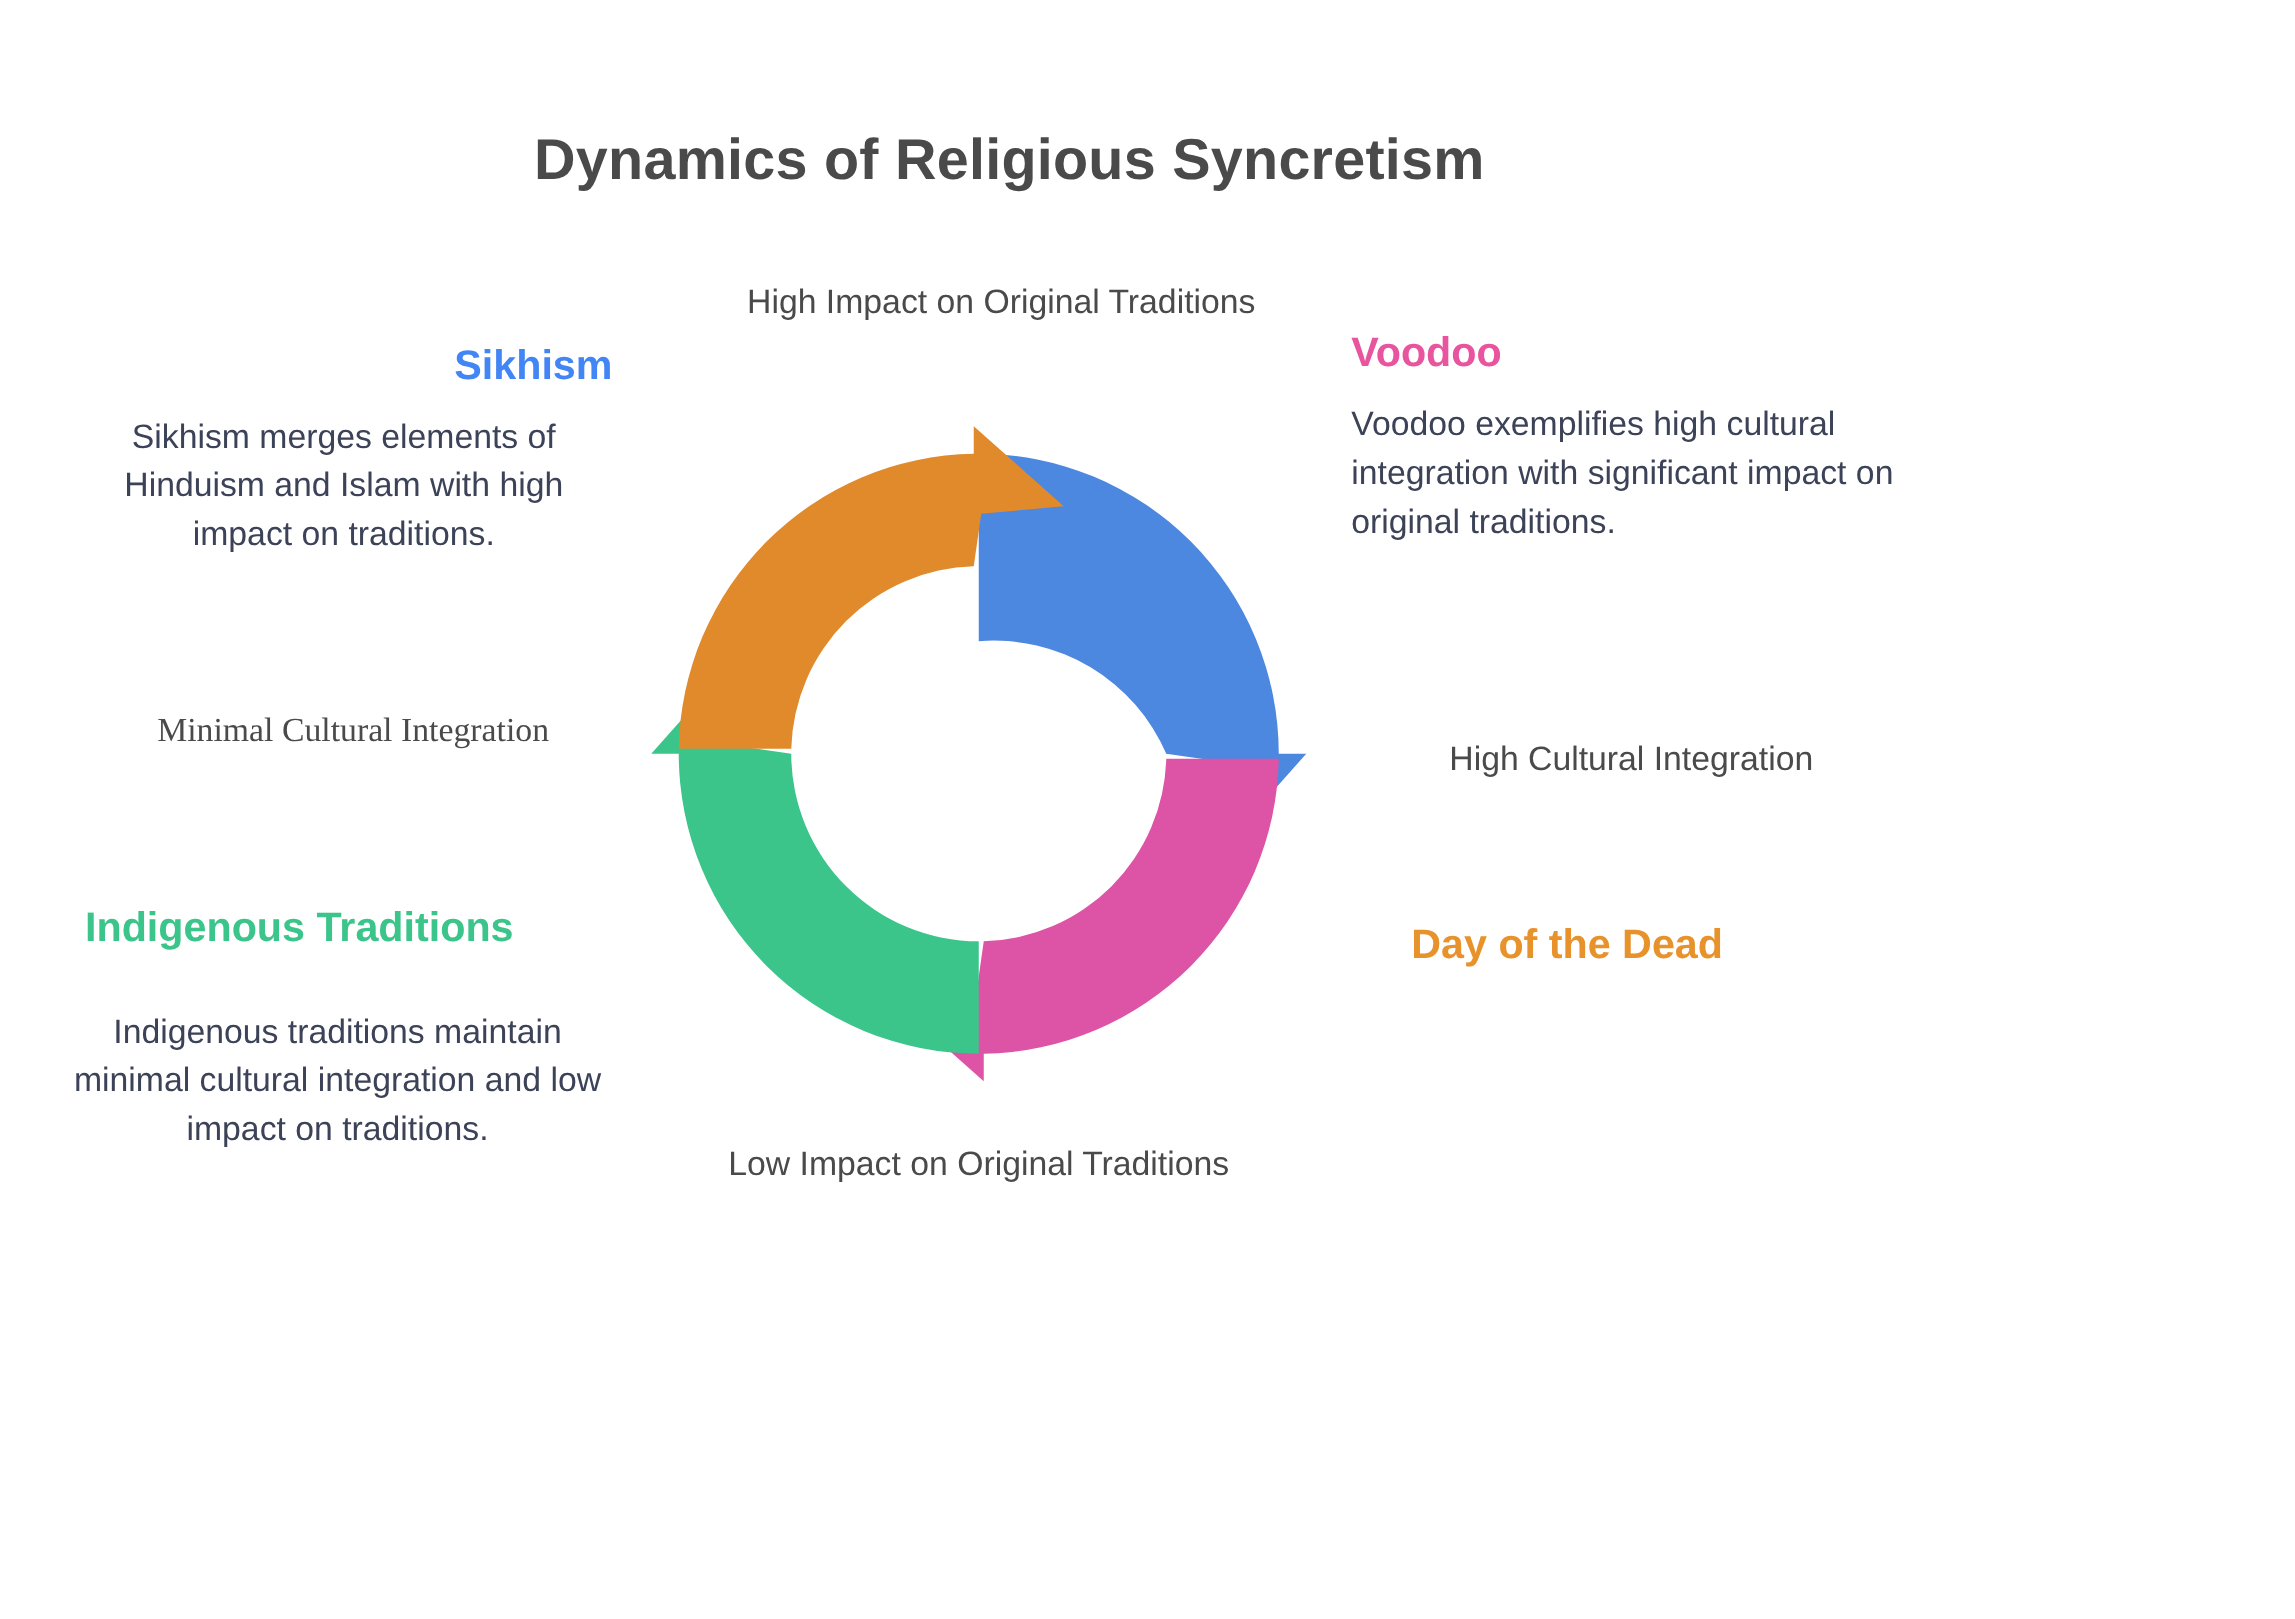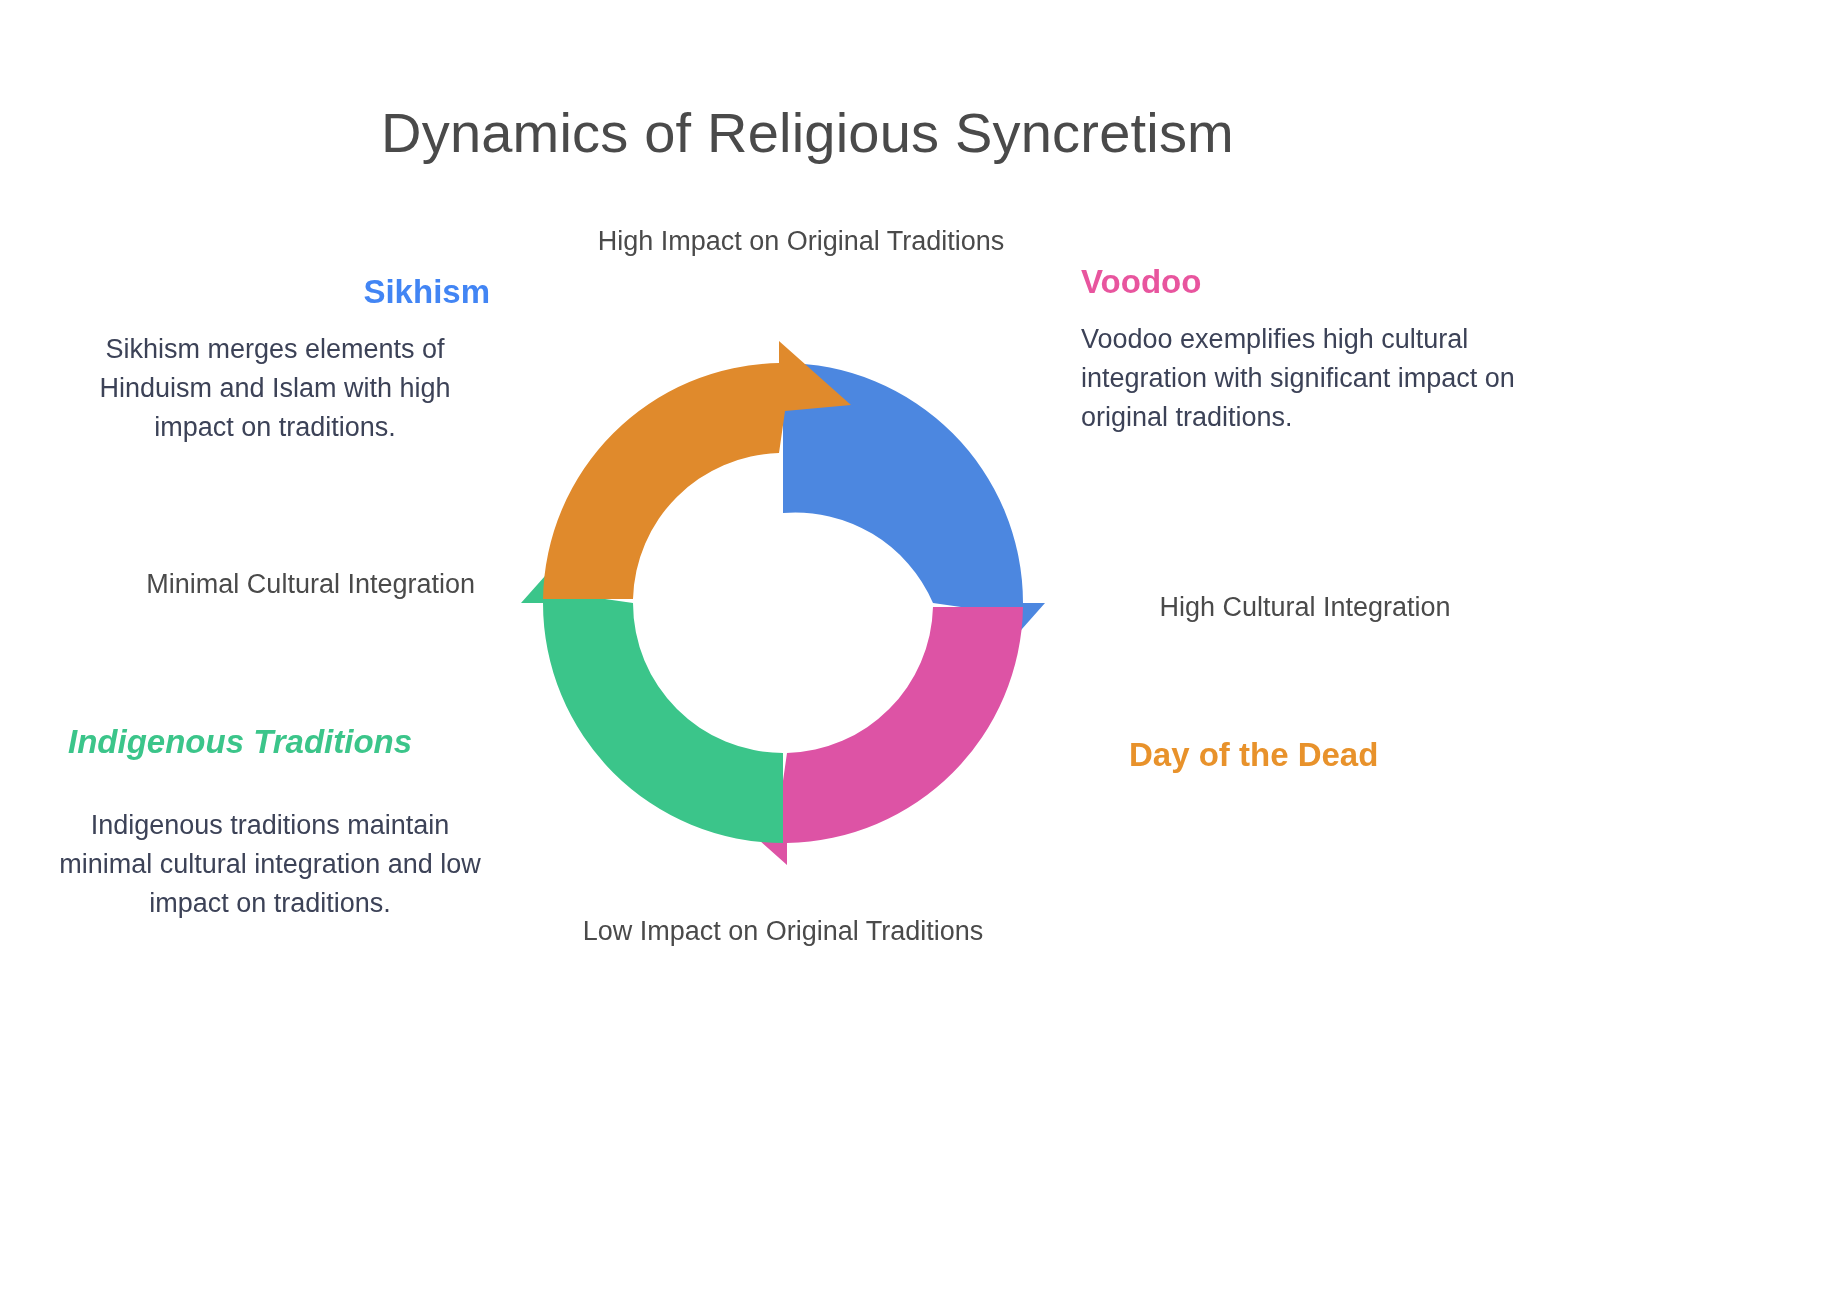--- a/index.html
+++ b/index.html
@@ -19,22 +19,22 @@
     position: relative;
     width: 1836px;
     height: 1295px;
   }
   .title {
     position: absolute;
     left: 0;
     top: 100px;
     width: 1615px;
     text-align: center;
-    font-size: 56px;
-    font-weight: 400;
+    font-size: 46px;
+    font-weight: 700;
     color: #4a4a4a;
     letter-spacing: 0.2px;
   }
 
   
   .axis-label {
     position: absolute;
     font-size: 27px;
     line-height: 1.45;
     color: #4a4a4a;
@@ -46,24 +46,25 @@
     width: 440px;
     text-align: center;
   }
   .axis-bottom {
     left: 563px;
     top: 912px;
     width: 440px;
     text-align: center;
   }
   .axis-left {
-    left: 110px;
+    left: 100px;
     top: 565px;
     width: 365px;
-    text-align: right;
+    text-align: center;
+    font-family: Liberation Serif, serif;
   }
   .axis-right {
     left: 1075px;
     top: 588px;
     width: 460px;
     text-align: center;
   }
 
   
   .block { position: absolute; }
@@ -139,21 +140,21 @@
     <div class="block-heading" style="color: rgb(66, 133, 244);">Sikhism</div>
     <div class="block-body">Sikhism merges elements of Hinduism and Islam with high impact on traditions.</div>
   </div>
 
   <div class="block block-voodoo">
     <div class="block-heading" style="color: rgb(232, 85, 158);">Voodoo</div>
     <div class="block-body">Voodoo exemplifies high cultural integration with significant impact on original traditions.</div>
   </div>
 
   <div class="block block-indigenous">
-    <div class="block-heading" style="color: rgb(59, 197, 138); font-style: italic;">Indigenous Traditions</div>
+    <div class="block-heading" style="color: rgb(59, 197, 138);">Indigenous Traditions</div>
     <div class="block-body">Indigenous traditions maintain minimal cultural integration and low impact on traditions.</div>
   </div>
 
   <div class="block block-dotd">
     <div class="block-heading" style="color: rgb(232, 146, 43);">Day of the Dead</div>
   </div>
 
   <svg class="cycle-svg" viewBox="0 0 560 560">
 
     <g>

